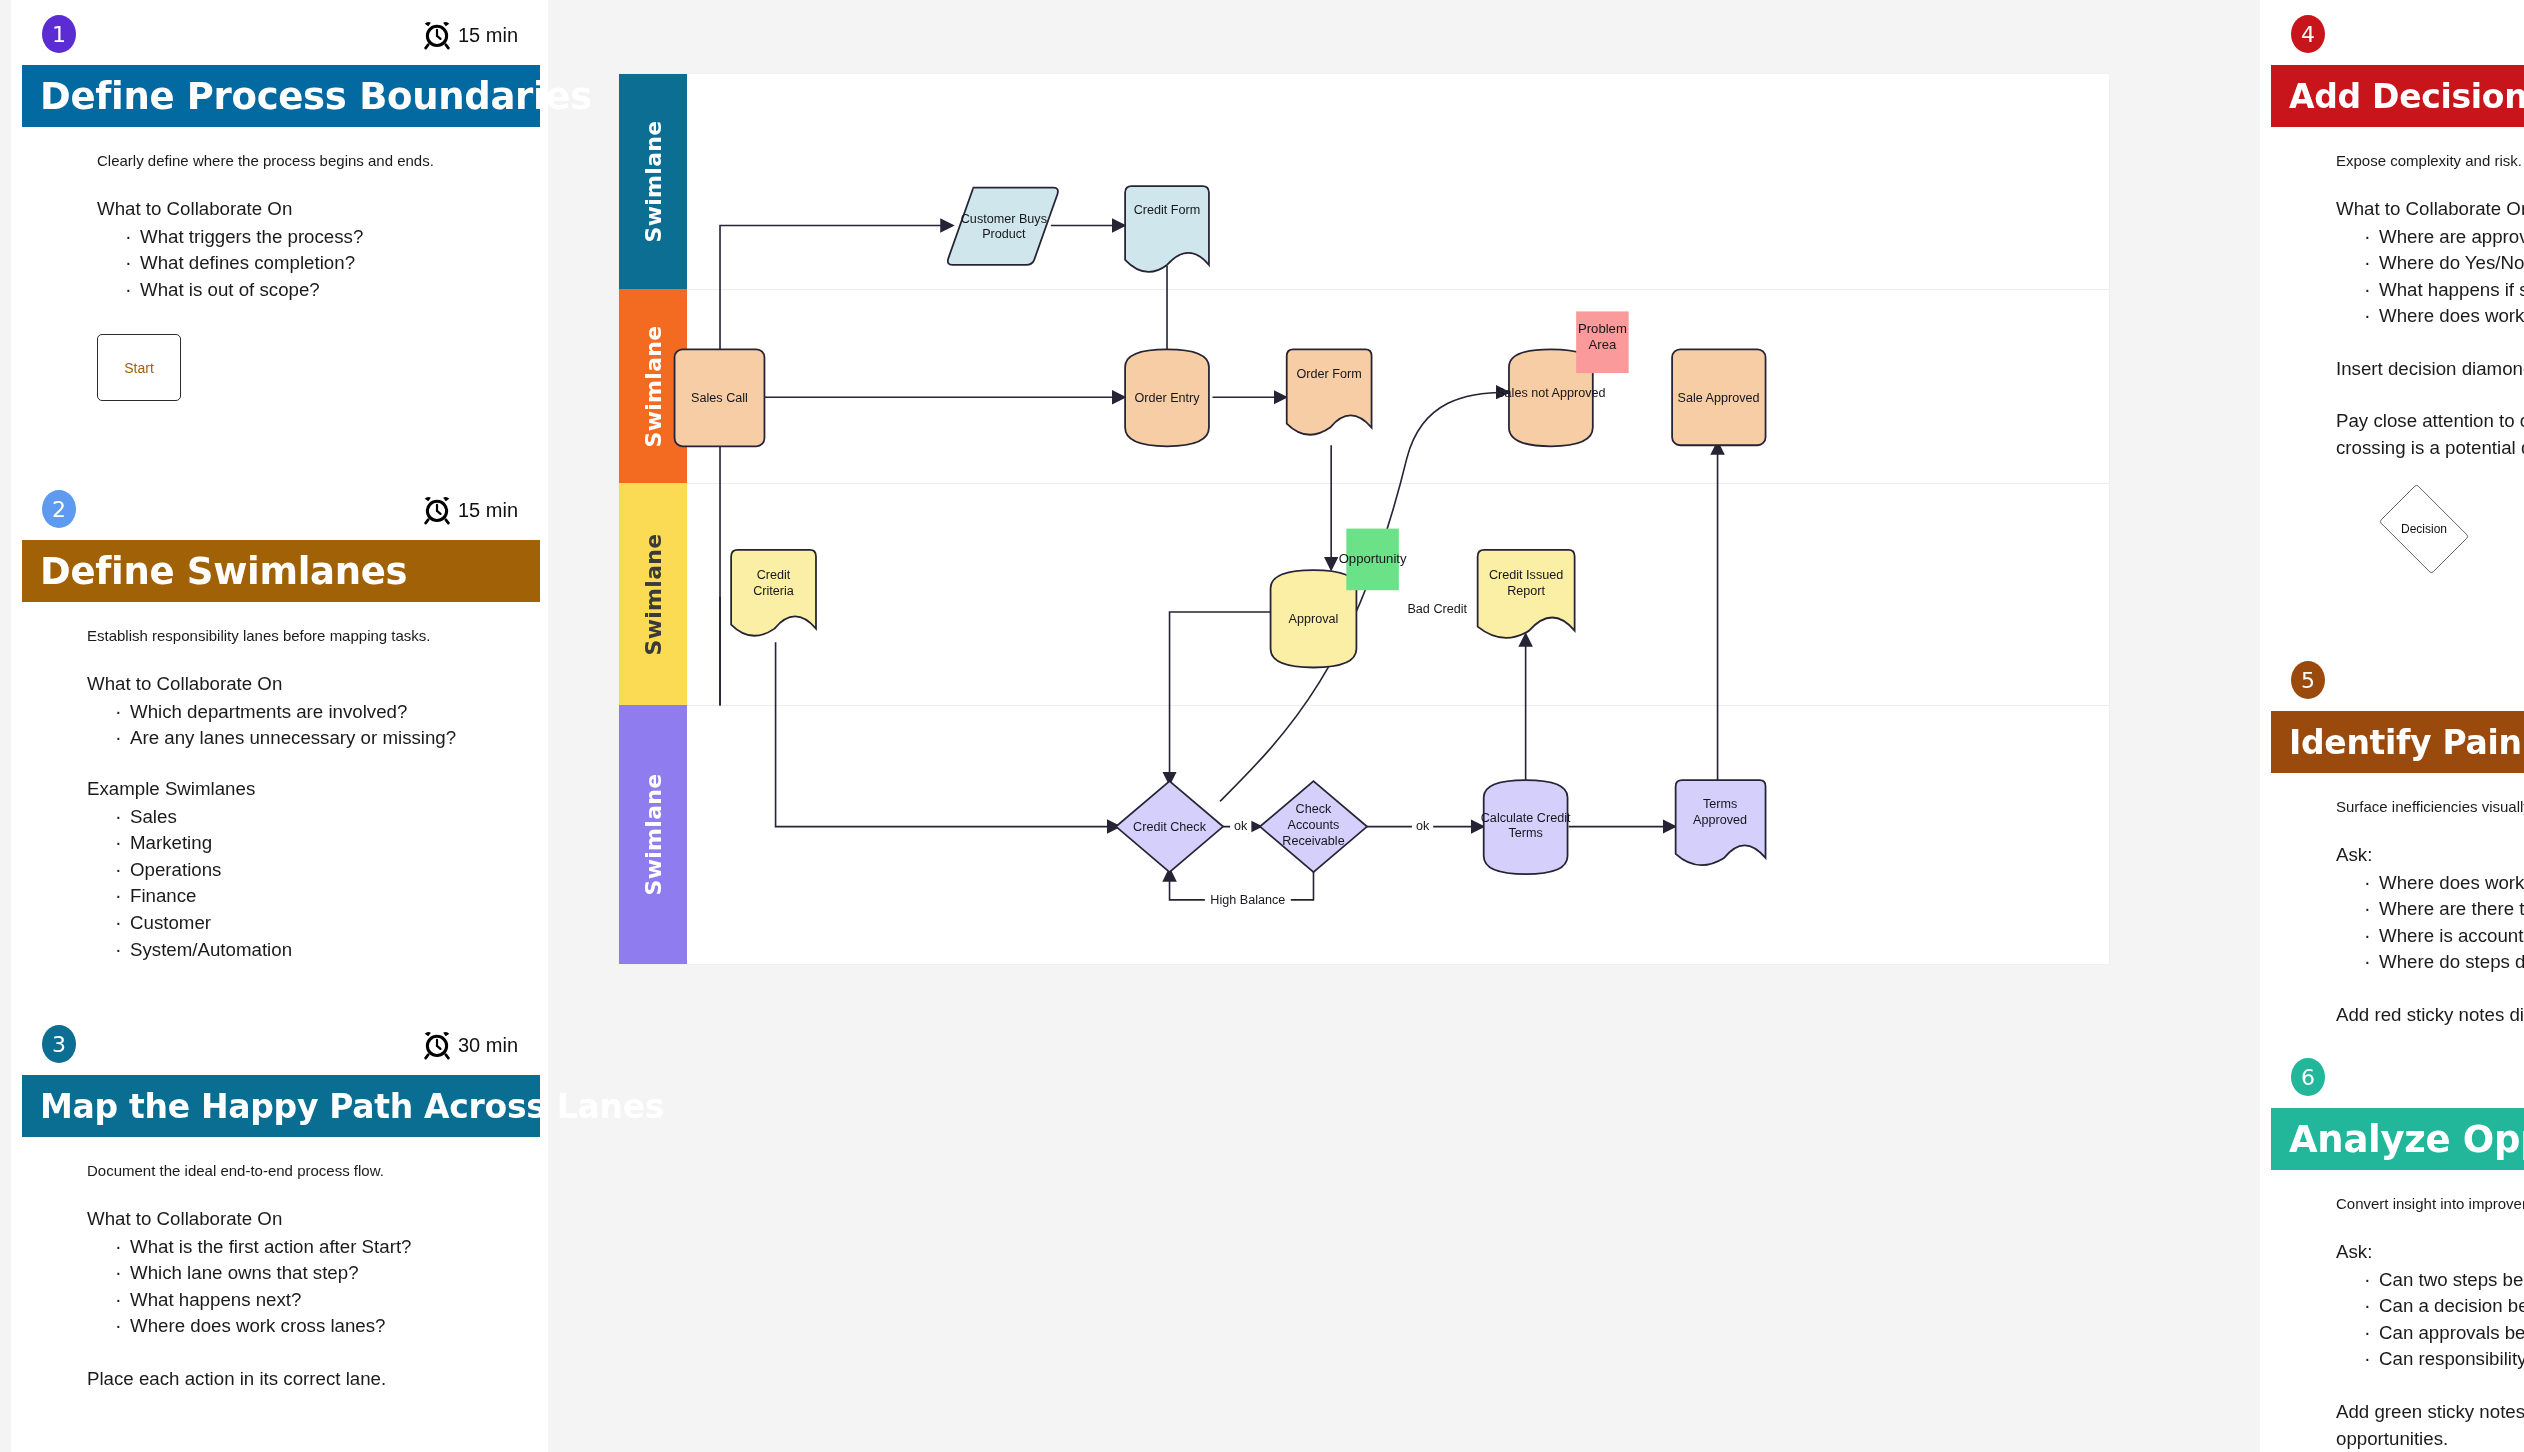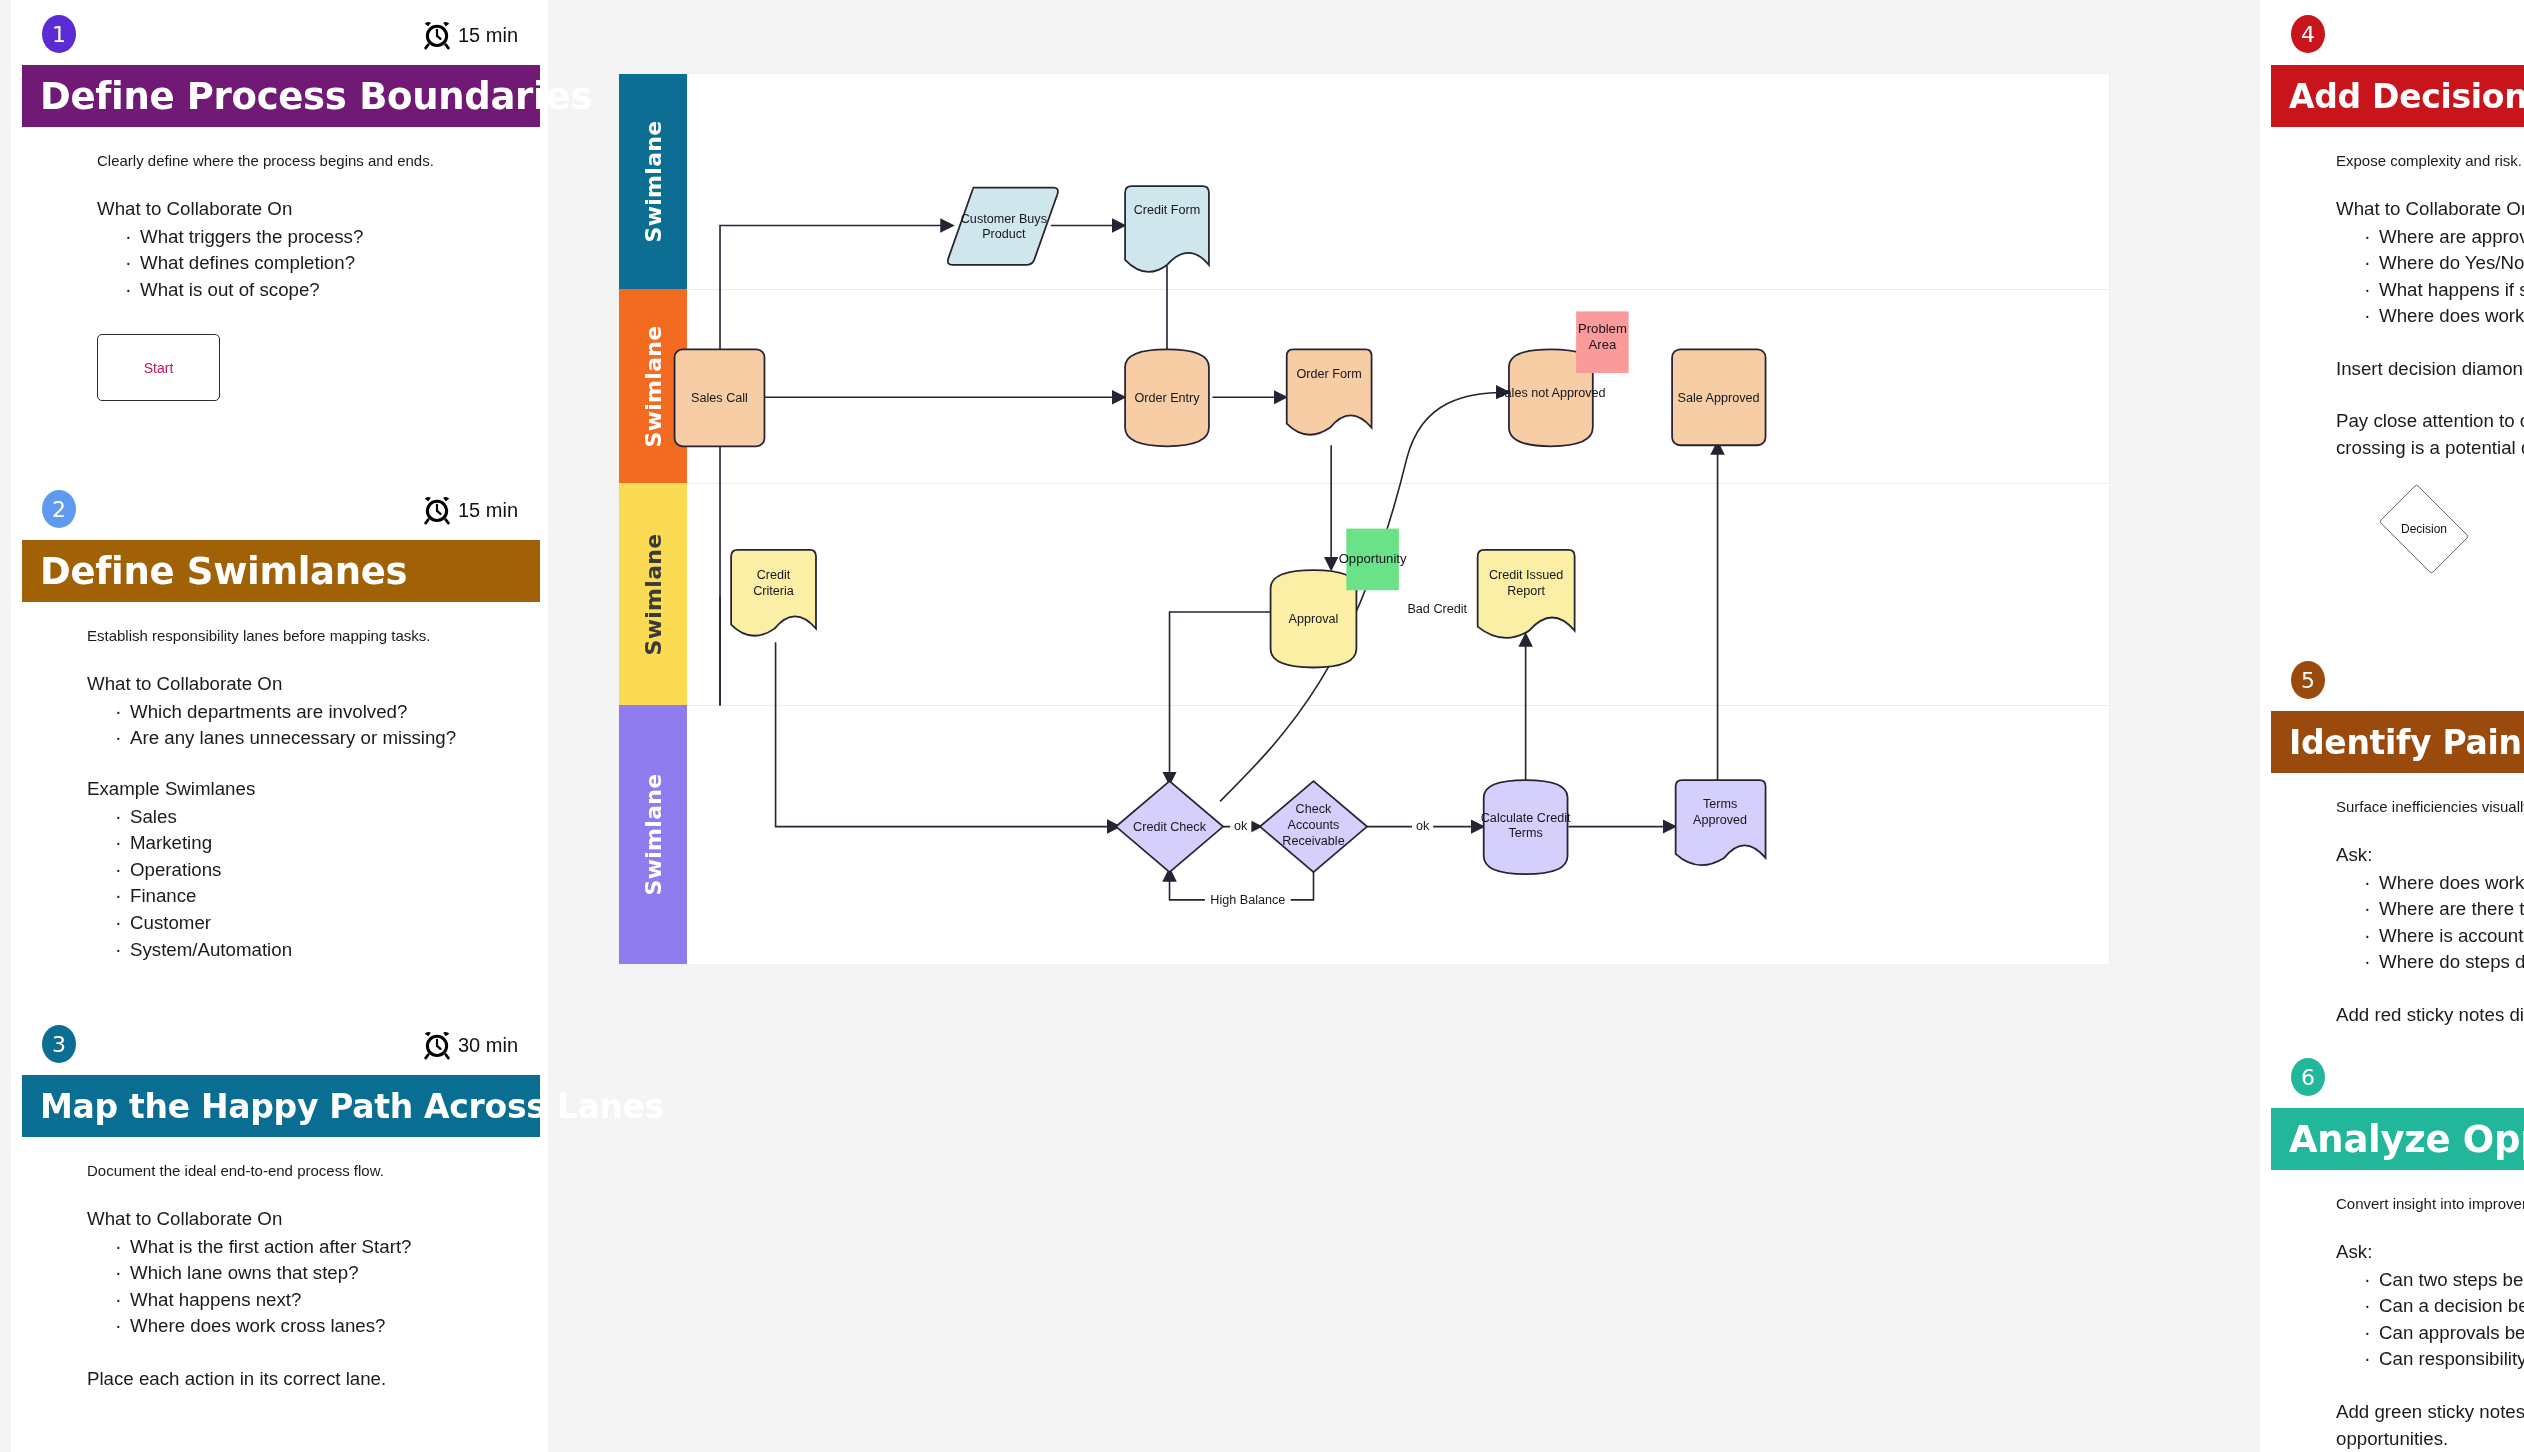--- a/index.html
+++ b/index.html
@@ -48,23 +48,23 @@
   .card-body { padding: 23px 35px 0 86px; }
   .card-body.tight { padding-left: 76px; }
   .lead { font-size: 15px; color: #1b1b1b; line-height: 1.45; }
   .sub-head { font-size: 18.7px; color: #1b1b1b; margin-top: 26px; }
   ul.qs { list-style: none; margin-top: 4px; padding-left: 26px; }
   ul.qs li { font-size: 18.7px; color: #1b1b1b; line-height: 1.42; position: relative; padding-left: 17px; }
   ul.qs li::before { content: "·"; position: absolute; left: 2px; top: -2px; font-size: 20px; }
   .para { font-size: 18.7px; color: #1b1b1b; margin-top: 25px; line-height: 1.45; }
 
   .start-box {
-    width: 123px; height: 67px; border: 1.5px solid #2b2b2b; border-radius: 5px;
+    width: 84px; height: 67px; border: 1.5px solid #2b2b2b; border-radius: 5px;
     background: #fff; display: flex; align-items: center; justify-content: center;
-    font-size: 14px; color: #be185d; margin-top: 31px;
+    font-size: 14px; color: #a16207; margin-top: 31px;
   }
   .decision-demo {
     width: 106px; height: 76px; position: relative; margin-top: 30px; margin-left: 35px;
   }
   .decision-demo .dia {
     position: absolute; inset: 0;
     border: 1.5px solid #2b2b2b; background: #fff;
     transform: rotate(45deg) scale(.70); border-radius: 4px;
   }
   .decision-demo .dlabel {
@@ -112,21 +112,21 @@
             <path d="M52 12 L60 6 A12 12 0 0 0 46 4 Z" fill="#000"></path>
             <circle cx="32" cy="34" r="22" fill="none" stroke="#000" stroke-width="7"></circle>
             <line x1="32" y1="34" x2="32" y2="20" stroke="#000" stroke-width="5" stroke-linecap="round"></line>
             <line x1="32" y1="34" x2="40" y2="41" stroke="#000" stroke-width="5" stroke-linecap="round"></line>
             <line x1="12" y1="54" x2="6" y2="62" stroke="#000" stroke-width="6" stroke-linecap="round"></line>
             <line x1="52" y1="54" x2="58" y2="62" stroke="#000" stroke-width="6" stroke-linecap="round"></line>
           </svg>
           <span class="timer-label">15 min</span>
         </div>
       </div>
-      <div class="title-bar" style="background:#701a75">
+      <div class="title-bar" style="background:#0369a1">
         <h2>Define Process Boundaries</h2>
       </div>
       <div class="card-body">
         <div class="lead">Clearly define where the process begins and ends.</div>
         <div class="sub-head">What to Collaborate On</div>
         <ul class="qs">
           <li>What triggers the process?</li>
           <li>What defines completion?</li>
           <li>What is out of scope?</li>
         </ul>

